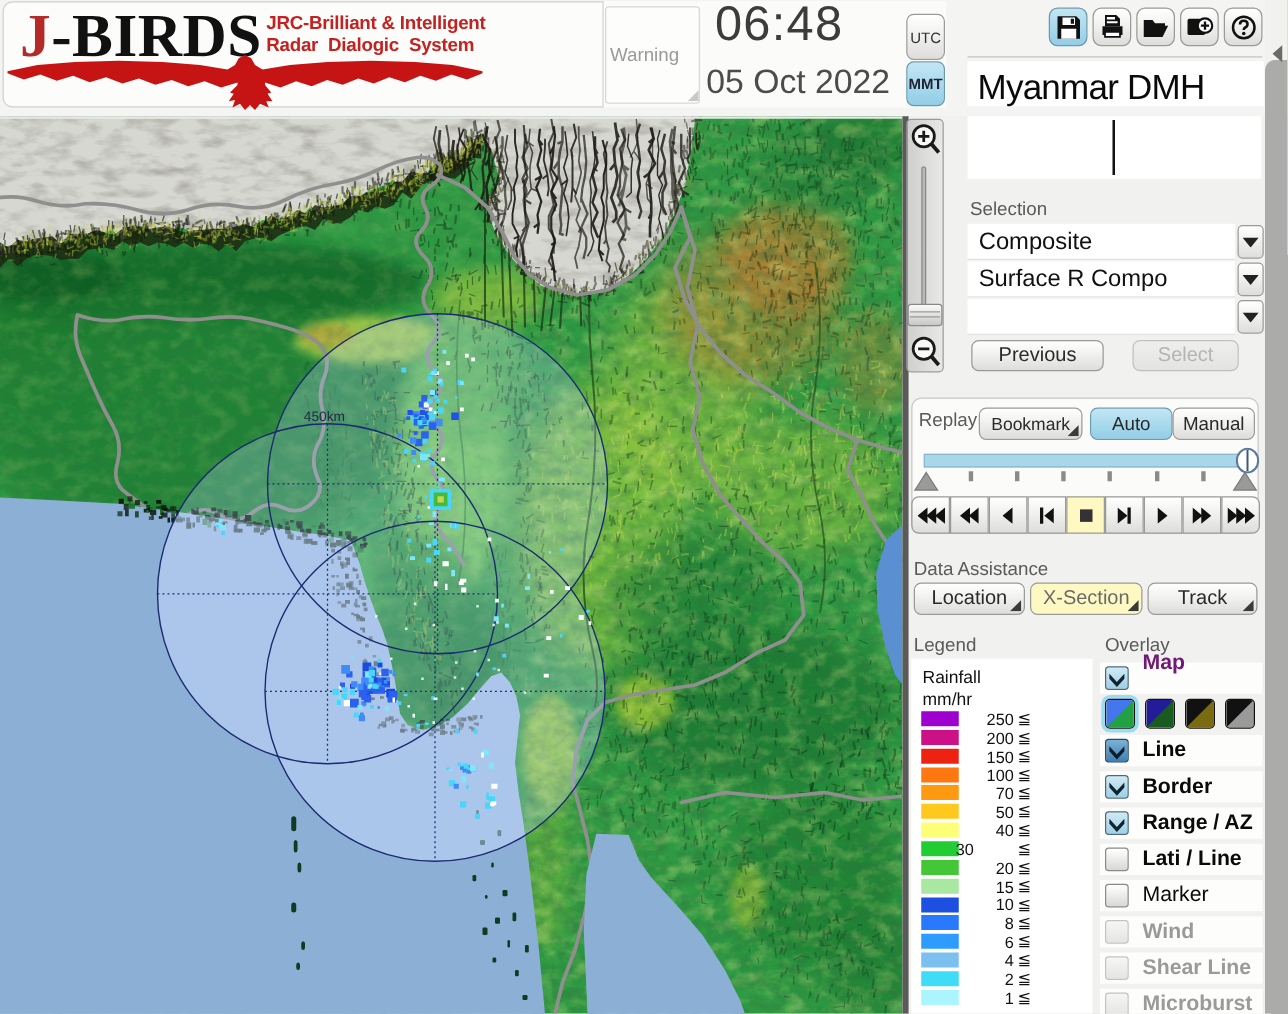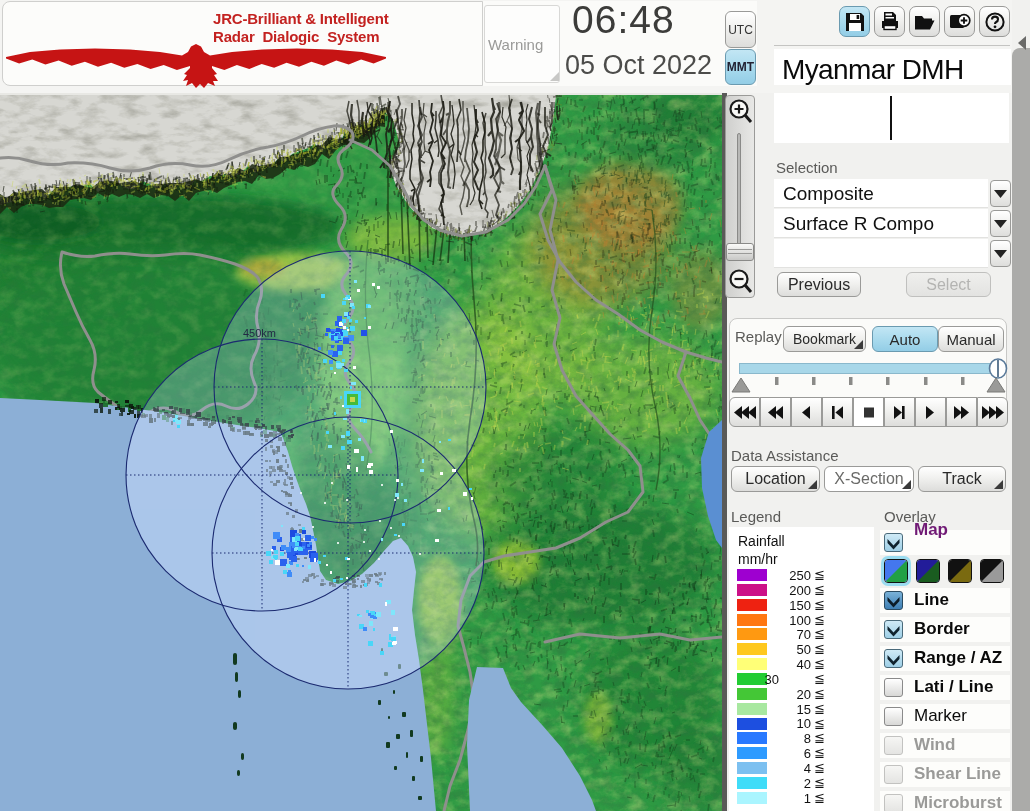--- a/index.html
+++ b/index.html
@@ -4,34 +4,35 @@
 *{margin:0;padding:0;box-sizing:border-box}
 html,body{width:1030px;height:811px;overflow:hidden;background:#eeeeec;font-family:"Liberation Sans",sans-serif}
 #app{position:relative;width:1030px;height:811px}
 #topbar{position:absolute;left:0;top:0;width:1030px;height:93px;background:#f4f4f2}
 #logobox{position:absolute;left:2px;top:1px;width:481px;height:85px;background:#fcfcfa;border:1px solid #cfcfcd;border-radius:8px 0 0 8px}
 #clockbox{position:absolute;left:483px;top:1px;width:274px;height:85px;background:#fbfbf9}
 .uibtn{position:absolute;display:flex;align-items:center;justify-content:center;
   background:linear-gradient(180deg,#ffffff 0%,#f1f1ef 45%,#dddddb 100%);
   border:1px solid #9a9a98;border-radius:6px;color:#2a2a2a}
 .uibtn.blue{background:linear-gradient(180deg,#c2e6f4 0%,#a5d8ec 60%,#93cde6 100%);border-color:#6a9ab0}
-.uibtn.pressed{background:#ffffff}
+.uibtn.pressed{background:#fef9c3}
 .uibtn.disabled{background:linear-gradient(180deg,#efefed,#e3e3e1);color:#b4b4b2;border-color:#c0c0be}
 .ctri{position:absolute;right:2px;bottom:2px}
 .cb{position:absolute;width:19px;height:19px;border-radius:3px;display:flex;align-items:center;justify-content:center}
 .lbl{position:absolute;color:#5a5a58}
 .row{position:absolute;background:#fdfdfb}
 .fld{position:absolute;background:#fff}
 .ltx{position:absolute;color:#111}
 
 </style></head><body>
 <div id="app">
 <div id="topbar">
 <div id="logobox"></div>
       <div id="clockbox"></div>
+<div style="position:absolute;left:16px;top:0px;font-family:'Liberation Serif',serif;font-weight:bold;font-size:49px;letter-spacing:0.4px;color:#111"><span style="color:#b32a28">J</span>-BIRDS</div>
 <div style="position:absolute;left:213px;top:10px;color:#c32220;font-weight:bold;font-size:15px;letter-spacing:-0.2px;line-height:18px">JRC-Brilliant &amp; Intelligent<br>Radar&nbsp; Dialogic&nbsp; System</div>
 <svg style="position:absolute;left:0px;top:0px" width="400" height="95" viewBox="0 0 400 95">
         <path d="M6.0 57.0 L30.0 52.0 L60.0 49.5 L95.0 48.5 L130.0 49.5 L160.0 52.0 L182.0 55.5 L188.0 52.0 L191.0 46.5 L196.0 44.0 L201.0 46.5 L204.0 52.0 L210.0 55.5 L232.0 52.0 L262.0 49.5 L297.0 48.5 L332.0 49.5 L362.0 52.0 L386.0 57.0 L386.0 58.5 L373.6 63.5 L361.1 59.6 L348.7 64.6 L336.3 60.6 L323.9 65.7 L311.4 61.7 L299.0 66.8 L286.6 62.8 L274.1 67.8 L261.7 63.9 L249.3 68.9 L236.9 64.9 L224.4 70.0 L212.0 66.0 L212.0 68.0 L217.0 74.0 L214.0 75.0 L218.0 81.0 L213.0 81.0 L215.0 86.0 L208.0 83.0 L204.0 88.0 L200.0 84.0 L196.0 88.0 L192.0 83.0 L186.0 86.0 L188.0 80.0 L183.0 81.0 L187.0 75.0 L184.0 74.0 L190.0 68.0 L190.0 66.0 L176.9 70.0 L163.7 64.9 L150.6 68.9 L137.4 63.9 L124.3 67.8 L111.1 62.8 L98.0 66.8 L84.9 61.7 L71.7 65.7 L58.6 60.6 L45.4 64.6 L32.3 59.6 L19.1 63.5 L6.0 58.5 Z" fill="#c61414"></path>
       </svg>
 <div style="position:absolute;left:484px;top:5px;width:76px;height:78px;background:#fdfdfc;border:1px solid #d8d8d6;border-radius:3px"></div>
 <div style="position:absolute;left:488px;top:36px;font-size:15px;color:#9a9a98">Warning</div>
 <svg style="position:absolute;left:550px;top:72px" width="9" height="9" viewBox="0 0 9 9">
         <path d="M9 0 L9 9 L0 9 Z" fill="#c8c8c6"></path>
       </svg>
 <div style="position:absolute;left:572px;top:-2px;font-size:39px;color:#3c3c3a;letter-spacing:1px">06:48</div>
@@ -927,21 +928,21 @@
       <svg width="13" height="8" viewBox="0 0 13 8">
         <path d="M0 0 H13 L6.5 8 Z" fill="#222"></path>
       </svg>
     </div>
 <div class="fld" style="left:774px;top:239px;width:214px;height:29px;border-bottom:1px solid #e2e2e0"></div>
 <div class="uibtn" style="left:990px;top:240px;width:21px;height:27px;border-radius:4px">
       <svg width="13" height="8" viewBox="0 0 13 8">
         <path d="M0 0 H13 L6.5 8 Z" fill="#222"></path>
       </svg>
     </div>
-<div class="uibtn" style="left:777px;top:272px;width:84px;height:25px;font-size:16px;">Previous</div>
+<div class="uibtn" style="left:777px;top:272px;width:106px;height:25px;font-size:16px;">Previous</div>
 <div class="uibtn disabled" style="left:906px;top:272px;width:85px;height:25px;font-size:16px;">Select</div>
 <div style="position:absolute;left:729px;top:318px;width:278px;height:109px;background:#fbfbf9;border:1px solid #c8c8c6;border-radius:8px"></div>
 <div class="lbl" style="left:735px;top:328px;font-size:15px">Replay</div>
 <div class="uibtn" style="left:783px;top:326px;width:83px;height:26px;font-size:14px;">Bookmark<svg class="ctri" width="9" height="9" viewBox="0 0 9 9">
         <path d="M9 0 L9 9 L0 9 Z" fill="#3a3a3a"></path>
       </svg></div>
 <div class="uibtn blue" style="left:872px;top:326px;width:66px;height:26px;font-size:15px;">Auto</div>
 <div class="uibtn" style="left:938px;top:326px;width:66px;height:26px;font-size:15px;">Manual</div>
 <div style="position:absolute;left:739px;top:363px;width:265px;height:11px;background:#a8d7e9;border:1px solid #8ab8cc"></div>
 <svg style="position:absolute;left:988px;top:358px" width="20" height="21" viewBox="0 0 20 21">

